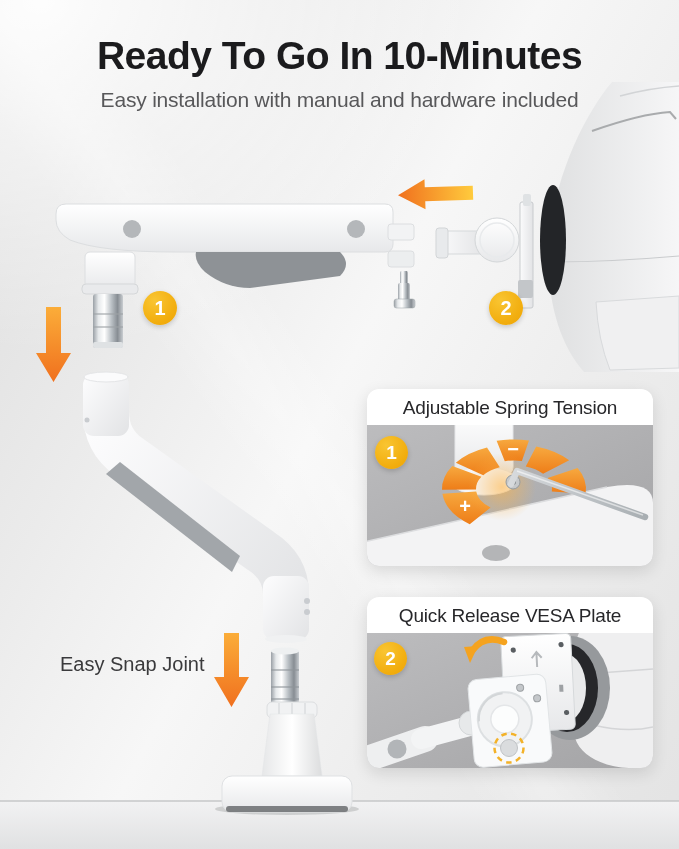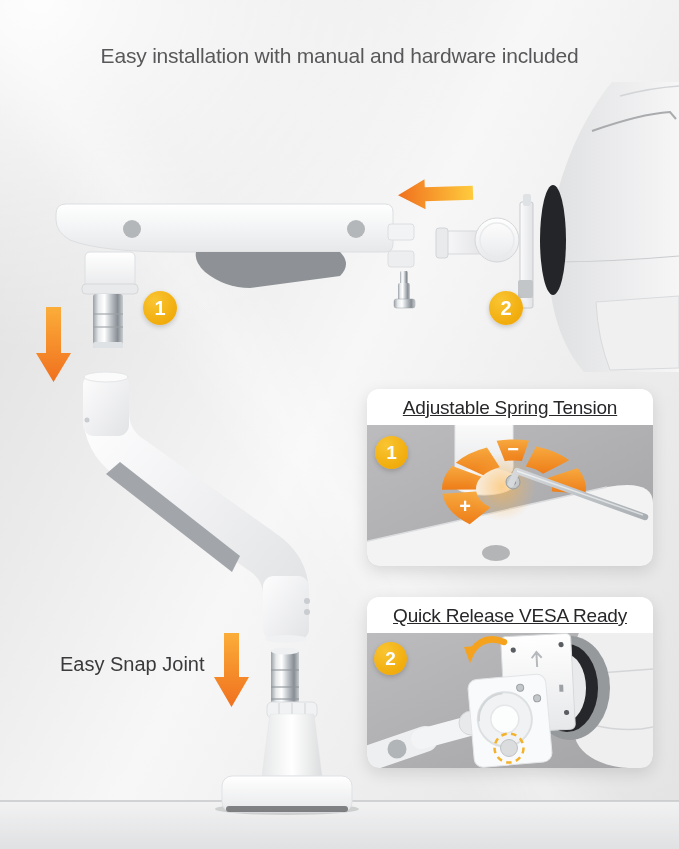--- a/index.html
+++ b/index.html
@@ -23,21 +23,21 @@
   }
   .badge.b1{left:143px;top:291px;}
   .badge.b2{left:489px;top:291px;}
   .snap-label{position:absolute;left:60px;top:653px;font-size:20px;color:#3a3a3c;z-index:3;}
   .panel{
     position:absolute;left:367px;width:286px;background:#fff;border-radius:12px;overflow:hidden;
     box-shadow:0 5px 16px rgba(0,0,0,.12);z-index:5;
   }
   .panel.p1{top:389px;height:177px;}
   .panel.p2{top:597px;height:171px;}
-  .panel h2{margin:0;text-align:center;font-size:19px;font-weight:400;color:#27272a;padding:8px 0 7px;letter-spacing:-.2px;text-decoration:underline;}
+  .panel h2{margin:0;text-align:center;font-size:19px;font-weight:400;color:#27272a;padding:8px 0 7px;letter-spacing:-.2px;}
   .photo{position:absolute;left:0;right:0;bottom:0;top:36px;}
   .photo svg{display:block;}
   .panel .badge{width:33px;height:33px;font-size:19px;}
   .panel.p1 .badge{left:8px;top:47px;}
   .panel.p2 .badge{left:7px;top:45px;}
 </style>
 </head>
 <body>
 
 <div class="stage">
@@ -186,20 +186,21 @@
 
     <g transform="rotate(-2 435 194)">
       <polygon points="473,187 425,187 425,179 398,194 425,209 425,201 473,201" fill="url(#arrH)"></polygon>
     </g>
     <polygon points="46,307 61,307 61,353 71,353 53.5,382 36,353 46,353" fill="url(#arrV)"></polygon>
     <polygon points="224,633 239,633 239,677 249,677 231.5,707 214,677 224,677" fill="url(#arrV)"></polygon>
   </svg>
 
   
   <header>
+    <h1>Ready To Go In 10-Minutes</h1>
     <p class="subtitle">Easy installation with manual and hardware included</p>
   </header>
 
   
   <div class="badge b1">1</div>
   <div class="badge b2">2</div>
 
   
   <div class="snap-label">Easy Snap Joint</div>
 
@@ -231,21 +232,21 @@
         <path d="M150,46 L276,90" stroke="rgba(255,255,255,.55)" stroke-width="1.5" fill="none"></path>
         <text x="98" y="88" font-size="20" font-weight="bold" fill="#ffffff" text-anchor="middle">+</text>
         <text x="146" y="31" font-size="20" font-weight="bold" fill="#ffffff" text-anchor="middle">−</text>
       </svg>
     </div>
     <div class="badge">1</div>
   </section>
 
   
   <section class="panel p2">
-    <h2>Quick Release VESA Ready</h2>
+    <h2>Quick Release VESA Plate</h2>
     <div class="photo">
       <svg width="286" height="135" viewBox="0 0 286 135">
         <rect x="0" y="0" width="286" height="135" fill="url(#photoG)"></rect>
         <path d="M220,-16 C198,20 196,70 208,105 C214,124 238,134 262,135 L286,135 L286,-16 Z" fill="#efeff0"></path>
         <path d="M232,40 L286,36" stroke="#d4d5d7" stroke-width="1.5" fill="none"></path>
         <path d="M226,92 Q260,100 286,94" stroke="#d4d5d7" stroke-width="1.5" fill="none"></path>
         <ellipse cx="203" cy="55" rx="40" ry="52" fill="#96999c"></ellipse>
         <ellipse cx="200" cy="55" rx="31" ry="44" fill="#26272a"></ellipse>
         <ellipse cx="198" cy="55" rx="21" ry="34" fill="#e9eaeb"></ellipse>
         <g transform="rotate(-3 170 50)">

